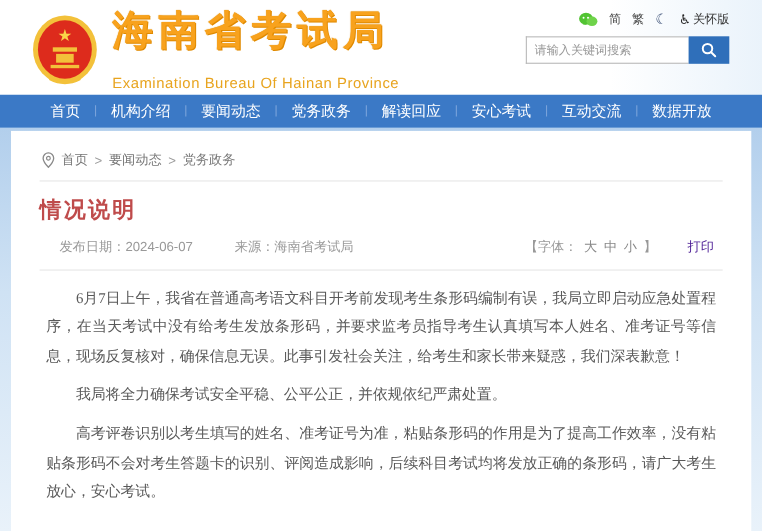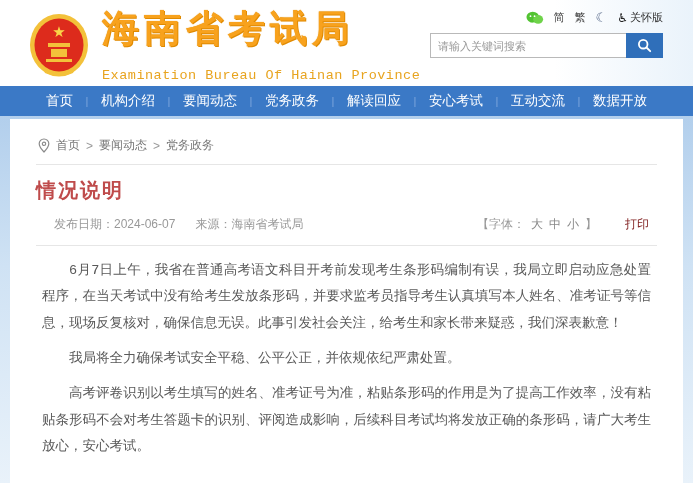--- a/index.html
+++ b/index.html
@@ -20,32 +20,32 @@
   .emblem { width: 62px; height: 66px; }
   .brand-text { display: flex; flex-direction: column; }
   .site-title {
     font-size: 37px; font-weight: bold; color: #f8a21d; letter-spacing: 5px;
     font-family: "Liberation Serif", "DejaVu Serif", serif;
     text-shadow: 1px 1px 0 #e08a00, 0 0 1px #d98f12;
     line-height: 1.1;
   }
   .site-subtitle {
     font-size: 13.5px; color: #e8a41f; letter-spacing: 0.5px; margin-top: 18px;
-    font-family: Liberation Mono, monospace;
+    font-family: Liberation Sans, sans-serif;
   }
   .header-right { position: absolute; right: 30px; top: 10px; display: flex; flex-direction: column; align-items: flex-end; gap: 8px; }
   .quick-links { display: flex; align-items: center; gap: 10px; font-size: 11px; color: #333; }
   .wechat-ic { width: 18px; height: 14px; display: inline-block; }
   .lang-btn { cursor: pointer; color: #444; font-size: 11px; }
   .moon-ic { color: #4a5d80; font-size: 13px; line-height: 1; }
   .care { display: flex; align-items: center; gap: 2px; cursor: pointer; }
   .access-ic { font-size: 12px; color: #222; }
   .searchbar { display: flex; align-items: stretch; }
   .search-input {
-    width: 196px; height: 25px; border: 1px solid #b9b9b9; border-right: none;
+    width: 148px; height: 25px; border: 1px solid #b9b9b9; border-right: none;
     font-size: 11px; padding: 0 7px; color: #333; outline: none; background: #fff;
   }
   .search-input::placeholder { color: #999; }
   .search-btn {
     width: 37px; height: 25px; background: #2f6fba; border: none; cursor: pointer;
     display: flex; align-items: center; justify-content: center;
   }
 
   
   .nav {
@@ -68,28 +68,28 @@
   .divider { border-bottom: 1px solid #e6e6e6; }
 
   .article-title {
     text-align: left; color: #bf4b4b; font-size: 20px; font-weight: bold;
     letter-spacing: 2px; padding: 12px 0 10px 0;
   }
   .meta-row {
     display: flex; align-items: center; font-size: 12px; color: #999;
     padding: 2px 2px 12px 18px;
   }
-  .meta-left { display: flex; gap: 20px; }
+  .meta-left { display: flex; gap: 38px; }
   .meta-right { margin-left: auto; display: flex; align-items: center; gap: 28px; padding-right: 6px; }
   .font-switch { display: flex; gap: 6px; align-items: center; margin-left: 48px; }
   .font-opt { cursor: pointer; color: #888; }
-  .print-link { cursor: pointer; color: #7f1d1d; }
+  .print-link { cursor: pointer; color: #4c1d95; }
 
   .article-body {
-    font-family: Liberation Mono, monospace;
+    font-family: Liberation Serif, serif;
     color: #595959; font-size: 13.5px; line-height: 1.95; text-align: justify;
     padding: 12px 6px 0 6px;
   }
   .article-body p { text-indent: 2em; margin-bottom: 9px; }
 
   .sign-block {
     font-family: "Liberation Serif", "DejaVu Serif", serif;
     color: #595959; font-size: 13.5px; text-align: right; padding-right: 24px;
     margin-top: 14px; line-height: 2.6;
   }

